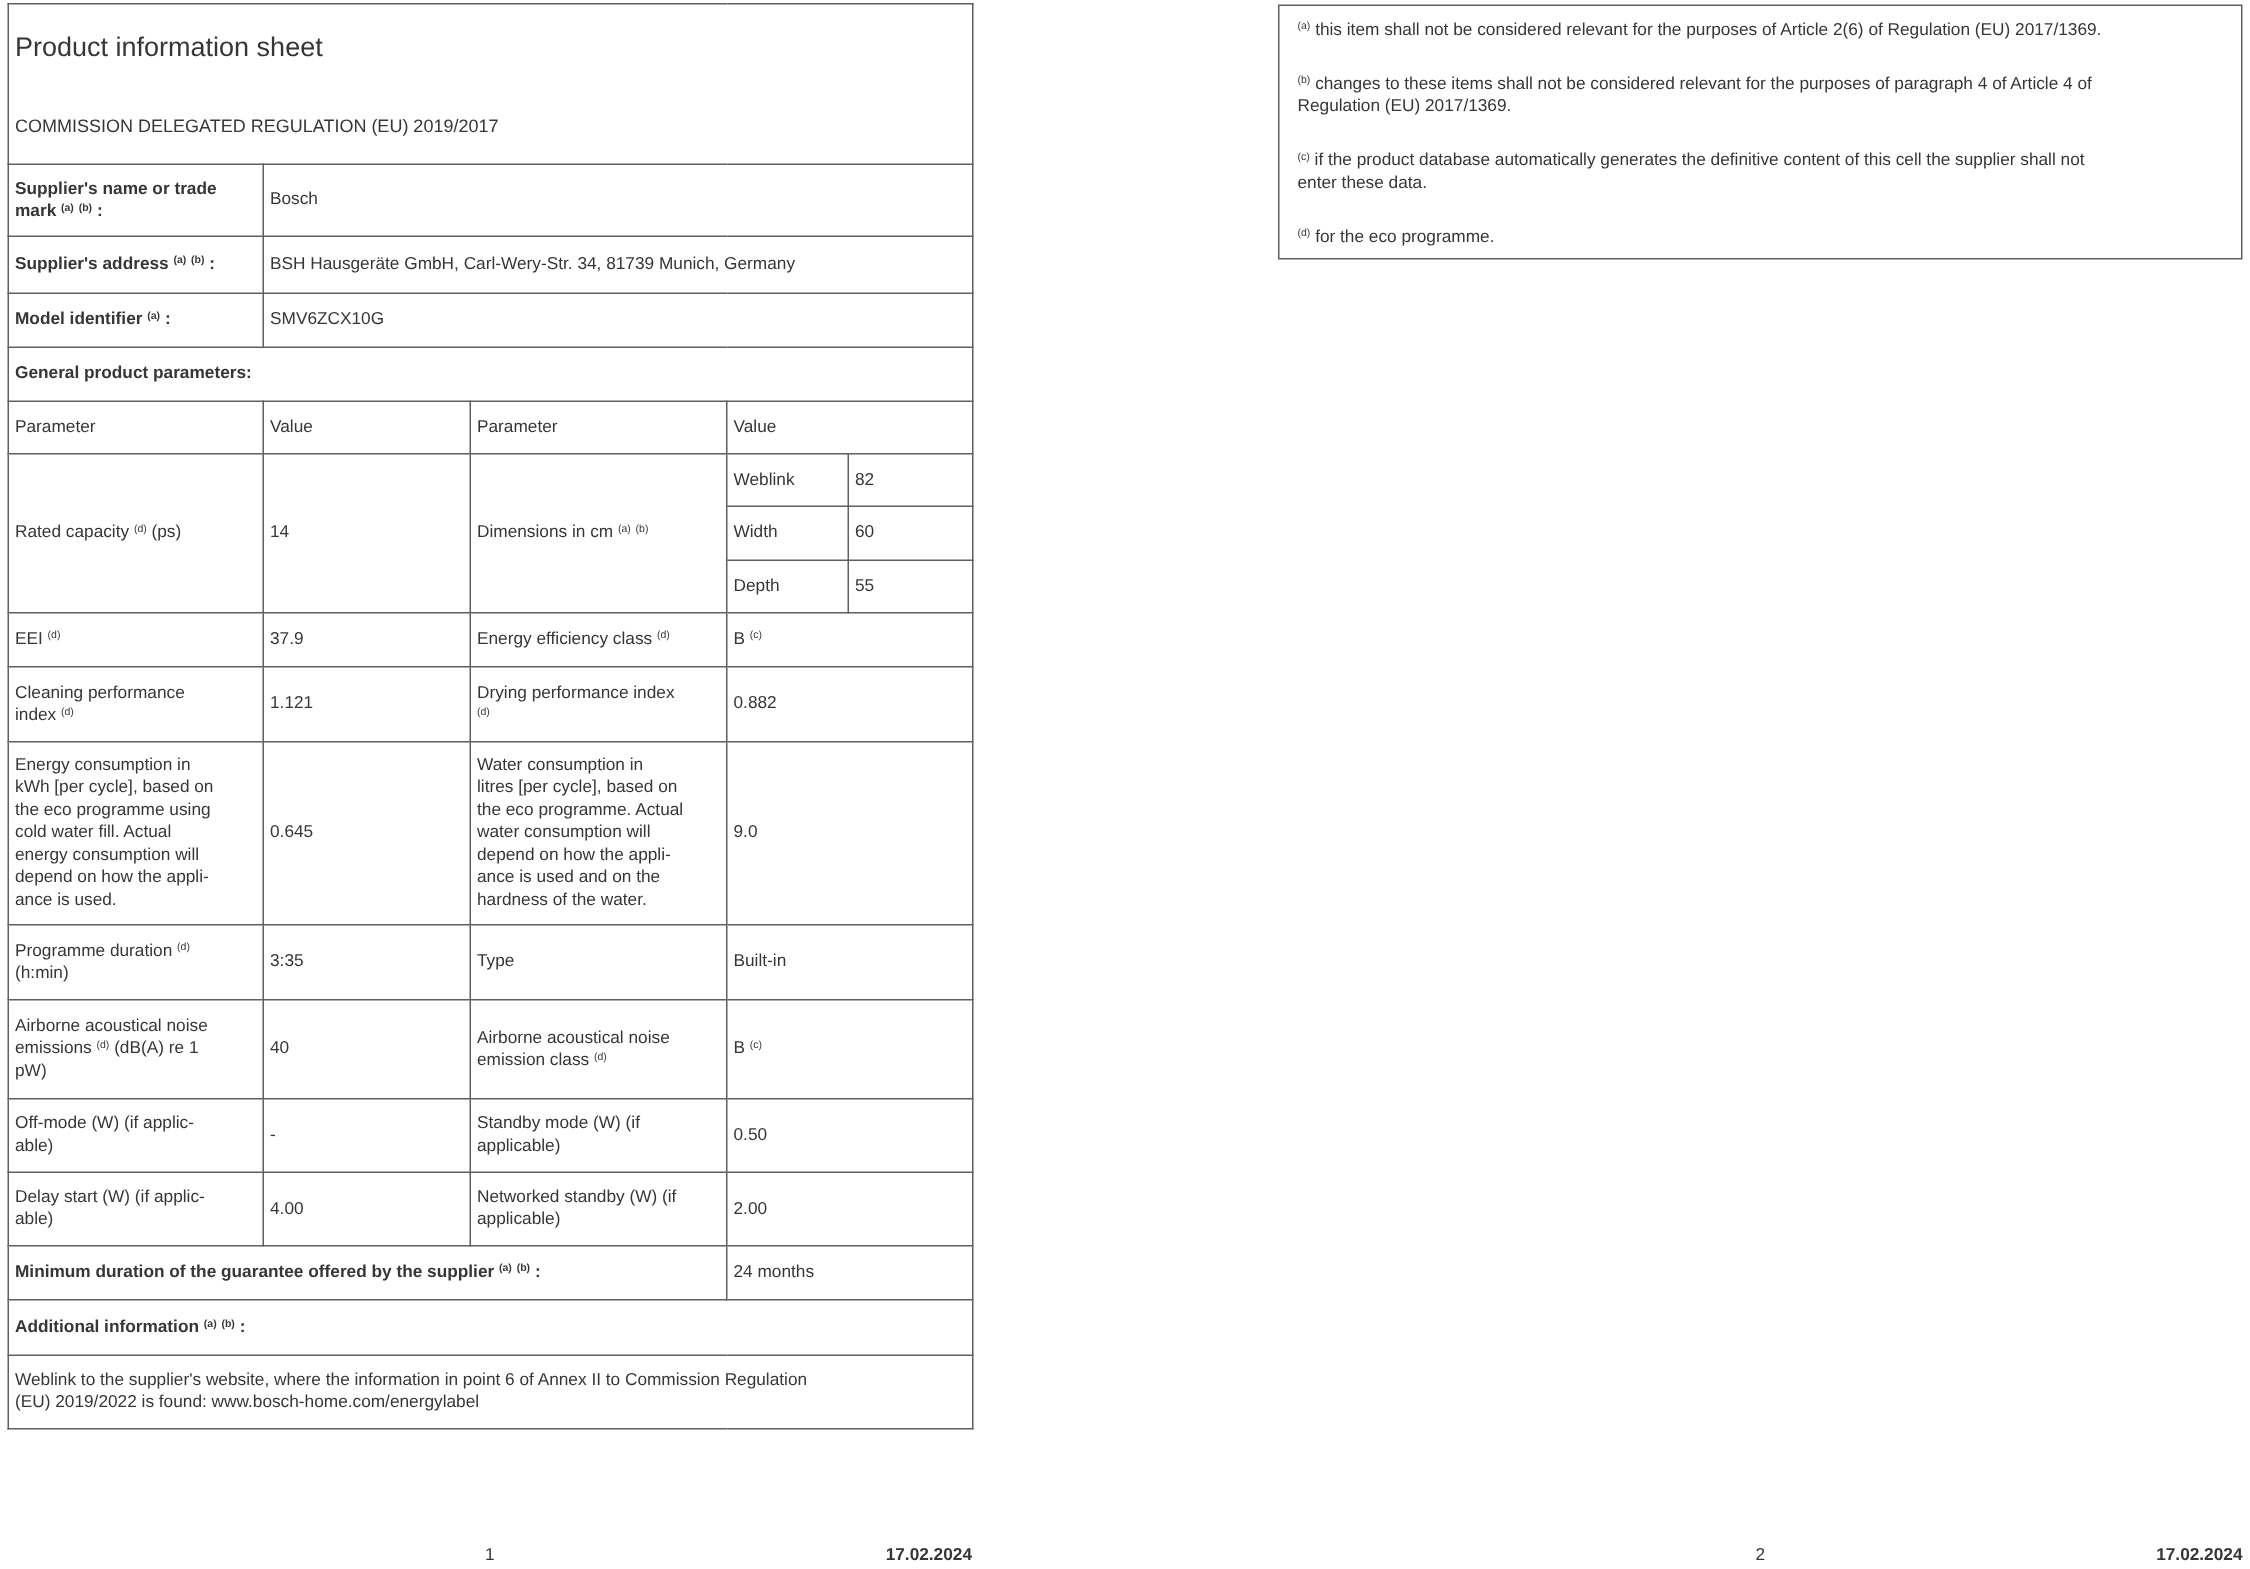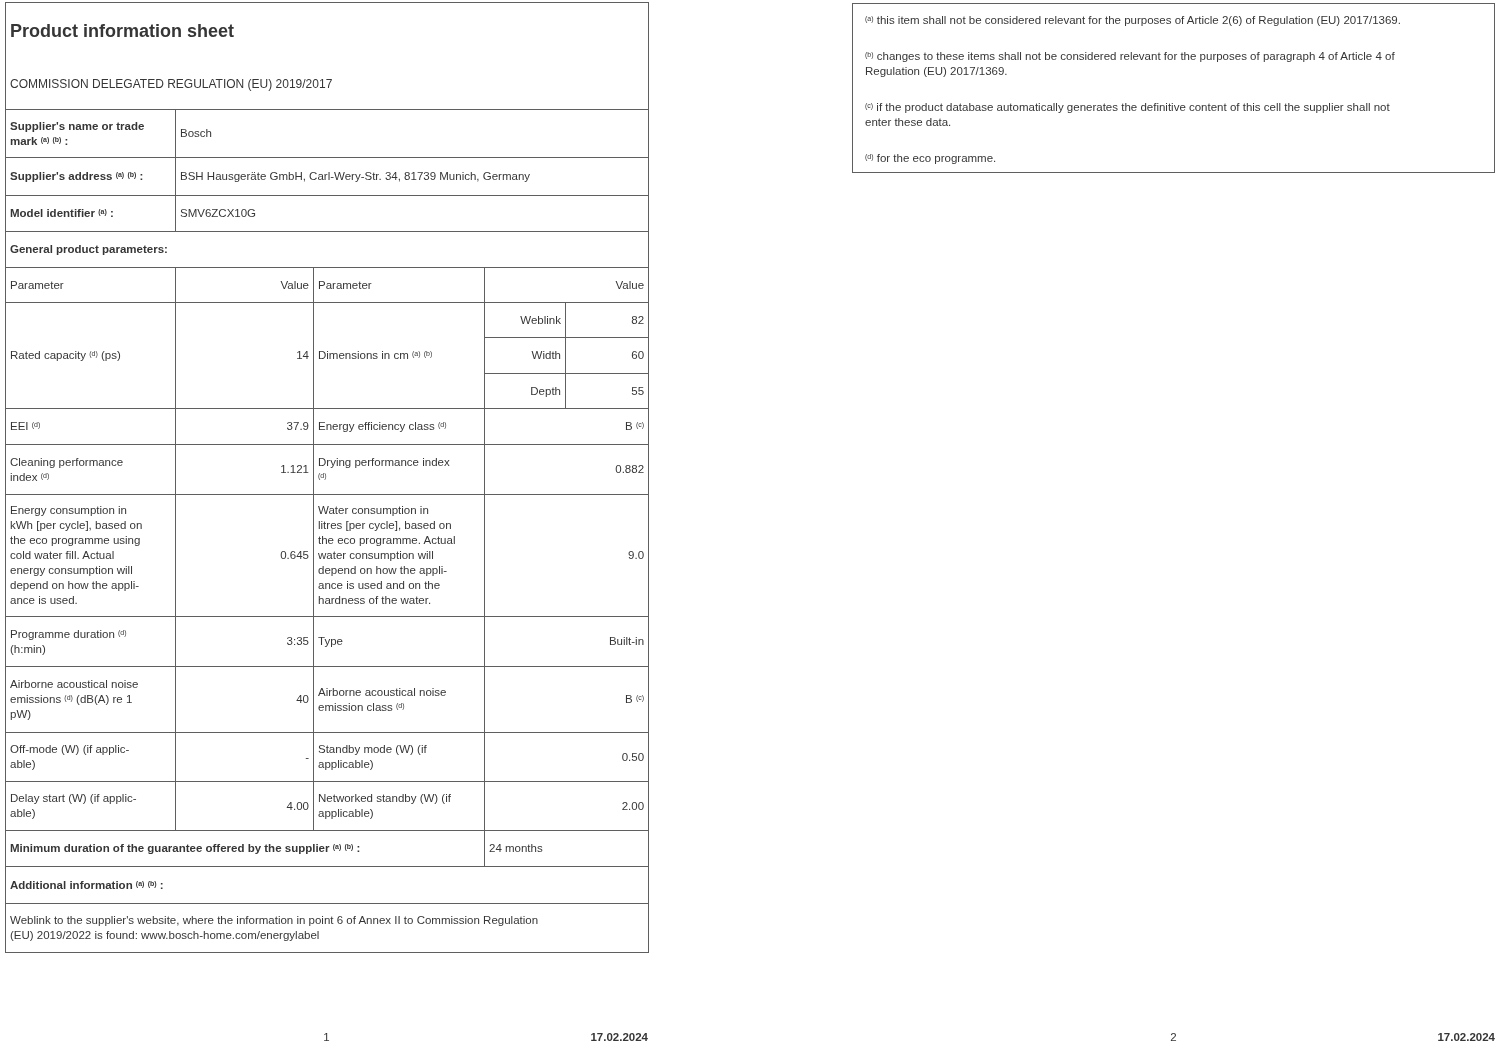--- a/index.html
+++ b/index.html
@@ -11,25 +11,25 @@
   .sheet {
     position:absolute; left:5px; top:2px; width:643px;
     border-collapse:collapse; table-layout:fixed;
   }
   .sheet td {
     border:1px solid #5f5f5f; font-size:11.5px; line-height:15px;
     vertical-align:middle; white-space:pre-line; padding:2px 4px;
     overflow:hidden;
   }
   .lbl { text-align:left; padding-left:5px; }
-  .ctr { text-align:right; }
+  .ctr { text-align:left; }
   .left-val { text-align:left; padding-left:6px; }
   .bold { font-weight:700; }
   .title-cell { vertical-align:top; padding:10px 8px 6px 9px; }
-  .title { font-size:18px; font-weight:700; line-height:22px; }
+  .title { font-size:18px; font-weight:400; line-height:22px; }
   .subtitle { font-size:12px; margin-top:20px; }
   .sup { font-size:7px; vertical-align:3.5px; line-height:0; white-space:nowrap; }
   .notes {
     position:absolute; left:852px; top:3px; width:643px; height:170px;
     border:1px solid #5f5f5f; box-sizing:border-box; padding:9px 12px 8px 12px;
   }
   .notes p { margin:0 0 21px 0; font-size:11.5px; line-height:15px; white-space:pre-line; }
   .notes p:last-child { margin-bottom:0; }
   .footer { position:absolute; top:1030px; width:643px; font-size:11.5px; line-height:14px; }
   .footer-1 { left:5px; }

